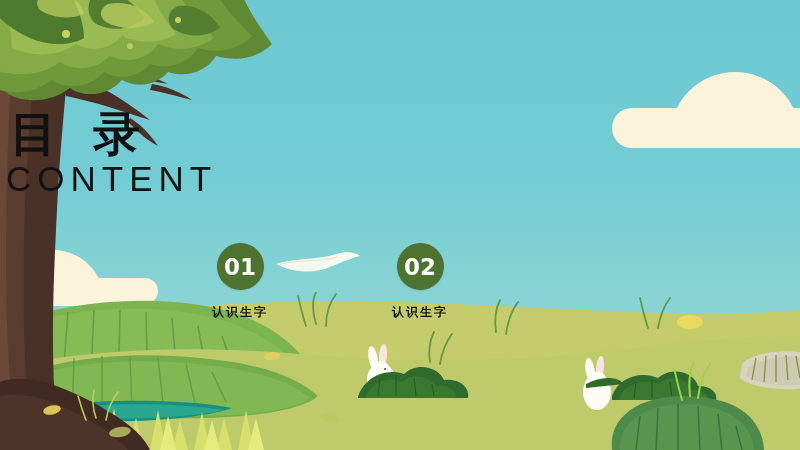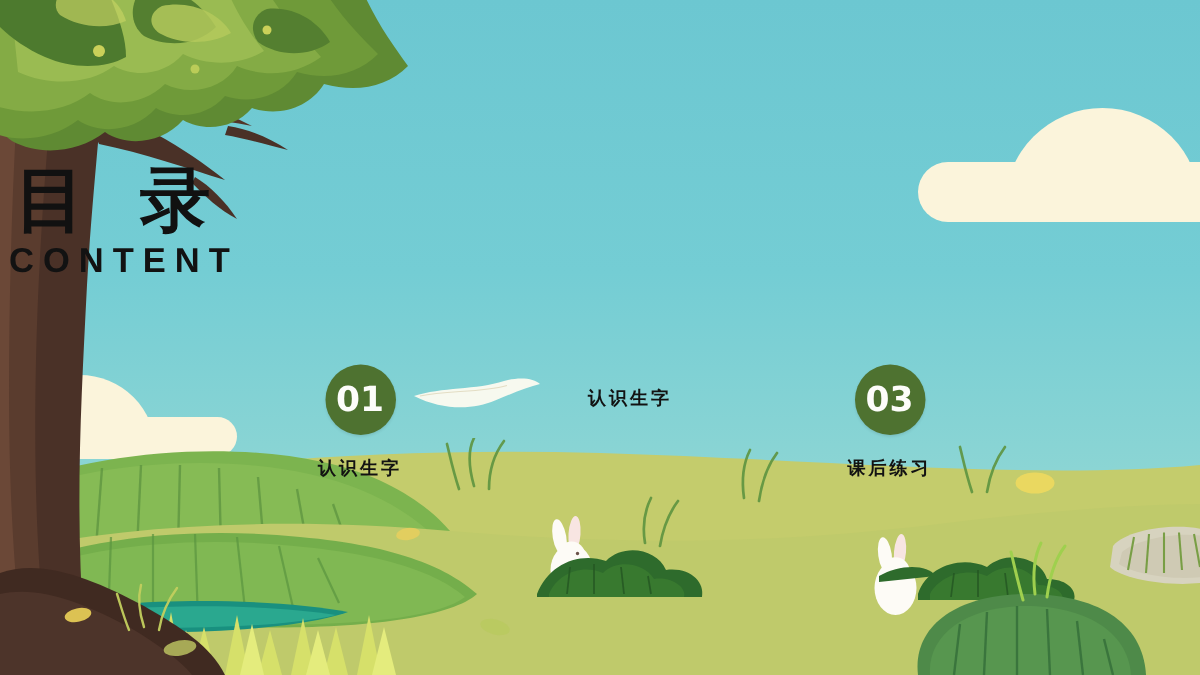--- a/index.html
+++ b/index.html
@@ -46,21 +46,21 @@
   .title-block{
     position:absolute;left:0;top:110px;width:800px;text-align:left;
     pointer-events:none;
   }
   .title-cn{
     font-size:47px;line-height:1.0;font-weight:700;color:#111;
     letter-spacing:10px;margin:0 0 4px 10px;
     font-family:"DejaVu Sans","Liberation Sans",sans-serif;
   }
   .title-en{
-    font-size:23px;line-height:1.05;font-weight:700;color:#121212;
+    font-size:35px;line-height:1.05;font-weight:400;color:#121212;
     letter-spacing:6px;margin:0 0 0 6px;
     font-family:"Liberation Sans","DejaVu Sans",sans-serif;
   }
 
   
   .items{position:absolute;left:0;top:243px;width:800px;height:90px;margin-left:20px;}
   .item{position:absolute;top:0;width:150px;text-align:center;}
   .item-0{left:145px;}
   .item-1{left:325px;}
   .item-2{left:498px;}
@@ -280,23 +280,20 @@
   </div>
 
   <div class="items">
 
     <div class="item item-0">
       <div class="badge">01</div>
       <div class="item-label">认识生字</div>
     </div>
 
     <div class="item item-1">
+      <div class="badge">02</div>
       <div class="item-label">认识生字</div>
     </div>
 
-    <div class="item item-2">
-      <div class="badge">03</div>
-      <div class="item-label">课后练习</div>
-    </div>
 
   </div>
 
 </div>
 
 </body></html>

